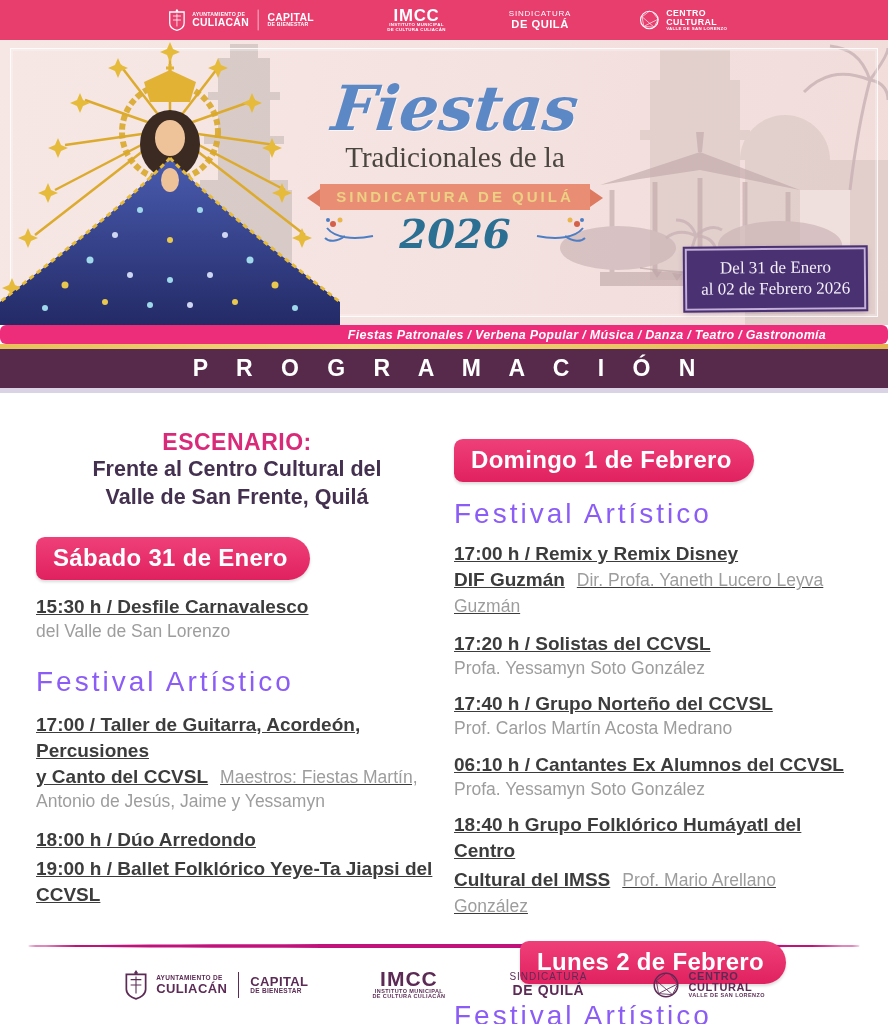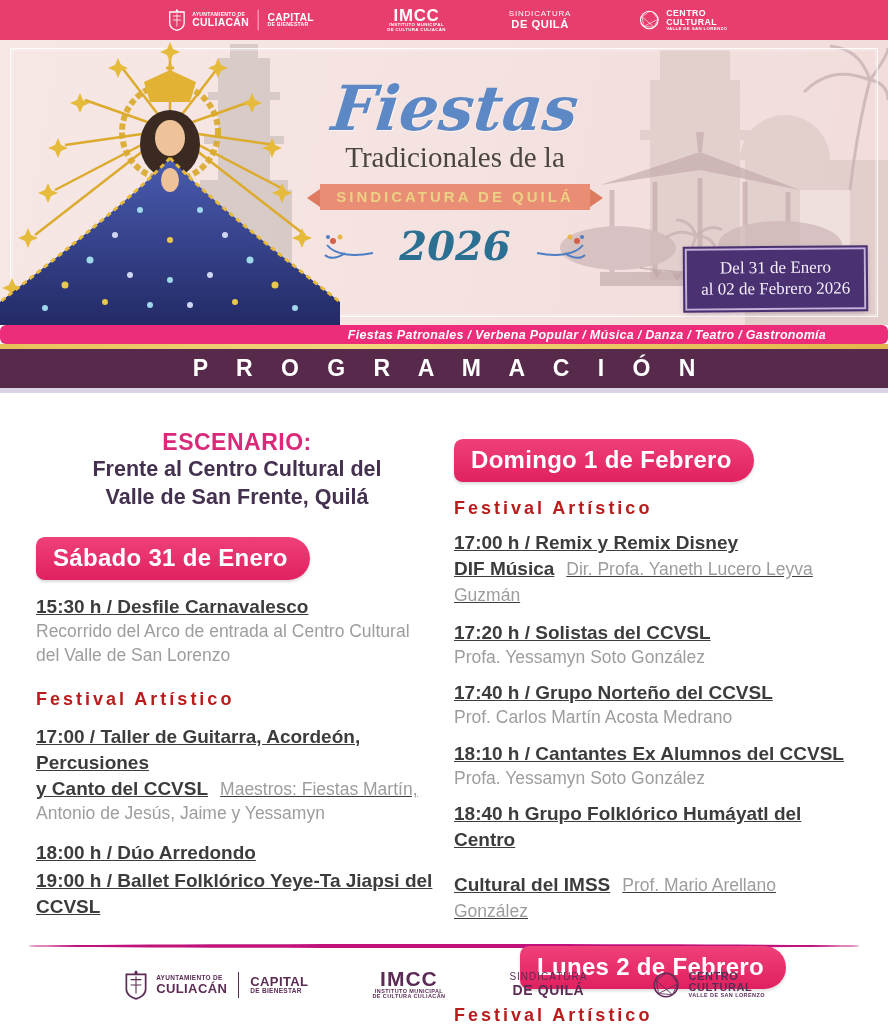--- a/index.html
+++ b/index.html
@@ -68,21 +68,21 @@
     position:relative; display:inline-block; background:#e98e74;
     color:#ecd083; font-size:15px; font-weight:bold; letter-spacing:3px;
     padding:4px 16px 5px;
   }
   .ribbon::before, .ribbon::after {
     content:""; position:absolute; top:5px; width:0; height:0;
     border-top:9px solid transparent; border-bottom:9px solid transparent;
   }
   .ribbon::before { left:-13px; border-right:13px solid #dd7a5f; }
   .ribbon::after  { right:-13px; border-left:13px solid #dd7a5f; }
-  .year-row { display:flex; align-items:center; justify-content:center; gap:24px; margin-top:16px; }
+  .year-row { display:flex; align-items:flex-start; justify-content:center; gap:24px; margin-top:4px; }
   .t-year {
     font-family:"DejaVu Serif", serif; font-weight:bold; font-style:italic;
     font-size:40px; color:#2b6f93; line-height:1;
   }
   .date-badge {
     position:absolute; right:22px; bottom:16px;
     background:#4a3272; border:2px solid #c4b0da; outline:2px solid #4a3272;
     padding:7px 14px 8px; text-align:center;
     font-family:"Liberation Serif", serif; color:#f3eef8;
     font-size:17px; line-height:1.25; transform:rotate(-.5deg);
@@ -124,21 +124,21 @@
   .mt-banner-lun { margin-top:22px;text-align:center; }
 
   .ev { margin-top:14px; }
   .ev-bold   { color:#3c3c3c; font-size:19px; font-weight:bold; line-height:1.38;text-decoration:underline; }
   .ev-bold-i { color:#3c3c3c; font-size:19px; font-weight:bold; font-style:italic; line-height:1.38; }
   .ev-gray   { color:#9d9d9d; font-size:17.5px; line-height:1.33; }
   .ev-gray-inline { color:#9d9d9d; font-size:17.5px; margin-left:12px; font-weight:normal; font-style:normal; }
   .tight { margin-top:2px; }
 
   .festival-heading {
-    color:#b91c1c; font-size:18px; font-weight:700; letter-spacing:3px;
+    color:#8b5cf6; font-size:28px; font-weight:400; letter-spacing:3px;
     margin-top:22px;
   }
   .col-right .festival-heading { margin-top:16px; }
   .col-right .ev { margin-top:11px; }
 
   .magenta-divider {
     width:832px; height:4px; margin:6px auto 0;
     background:#c1127c; border-radius:50%;
   }
 
@@ -366,21 +366,20 @@
       <div class="venue-line">Valle de San Frente, Quilá</div>
     </div>
 
     <div class="mt-banner-sat">
       <span class="day-banner">Sábado 31 de Enero</span>
     </div>
 
 
     <div class="ev">
       <div class="ev-bold">15:30 h / Desfile Carnavalesco</div>
-      <div class="ev-gray">Recorrido del Arco de entrada al Centro Cultural</div>
       <div class="ev-gray">del Valle de San Lorenzo</div>
     </div>
 
     <div class="festival-heading">Festival Artístico</div>
 
     <div class="ev">
       <div class="ev-bold">17:00 / Taller de Guitarra, Acordeón, Percusiones</div>
       <div class="ev-bold"><span>y Canto del CCVSL</span><span class="ev-gray-inline">Maestros: Fiestas Martín,</span></div>
       <div class="ev-gray">Antonio de Jesús, Jaime y Yessamyn</div>
     </div>
@@ -397,38 +396,38 @@
 
   <div class="col-right">
     <div class="mt-banner-dom">
       <span class="day-banner">Domingo 1 de Febrero</span>
     </div>
 
     <div class="festival-heading">Festival Artístico</div>
 
     <div class="ev">
       <div class="ev-bold">17:00 h / Remix y Remix Disney</div>
-      <div class="ev-bold"><span>DIF Música</span><span class="ev-gray-inline">Dir. Profa. Yaneth Lucero Leyva Guzmán</span></div>
+      <div class="ev-bold"><span>DIF Guzmán</span><span class="ev-gray-inline">Dir. Profa. Yaneth Lucero Leyva Guzmán</span></div>
     </div>
 
     <div class="ev">
       <div class="ev-bold">17:20 h / Solistas del CCVSL</div>
       <div class="ev-gray">Profa. Yessamyn Soto González</div>
     </div>
     <div class="ev">
       <div class="ev-bold">17:40 h / Grupo Norteño del CCVSL</div>
       <div class="ev-gray">Prof. Carlos Martín Acosta Medrano</div>
     </div>
     <div class="ev">
-      <div class="ev-bold">18:10 h / Cantantes Ex Alumnos del CCVSL</div>
+      <div class="ev-bold">06:10 h / Cantantes Ex Alumnos del CCVSL</div>
       <div class="ev-gray">Profa. Yessamyn Soto González</div>
     </div>
     <div class="ev">
       <div class="ev-bold">18:40 h Grupo Folklórico Humáyatl del Centro</div>
-      <div class="ev-bold" style="margin-top:18px"><span>Cultural del IMSS</span><span class="ev-gray-inline">Prof. Mario Arellano González</span></div>
+      <div class="ev-bold" style="margin-top:2px"><span>Cultural del IMSS</span><span class="ev-gray-inline">Prof. Mario Arellano González</span></div>
     </div>
 
     <div class="mt-banner-lun">
       <span class="day-banner">Lunes 2 de Febrero</span>
     </div>
 
     <div class="festival-heading">Festival Artístico</div>
 
     <div class="ev">
       <div class="ev-bold">17:00 h / Cantante Lucy Luna</div>

